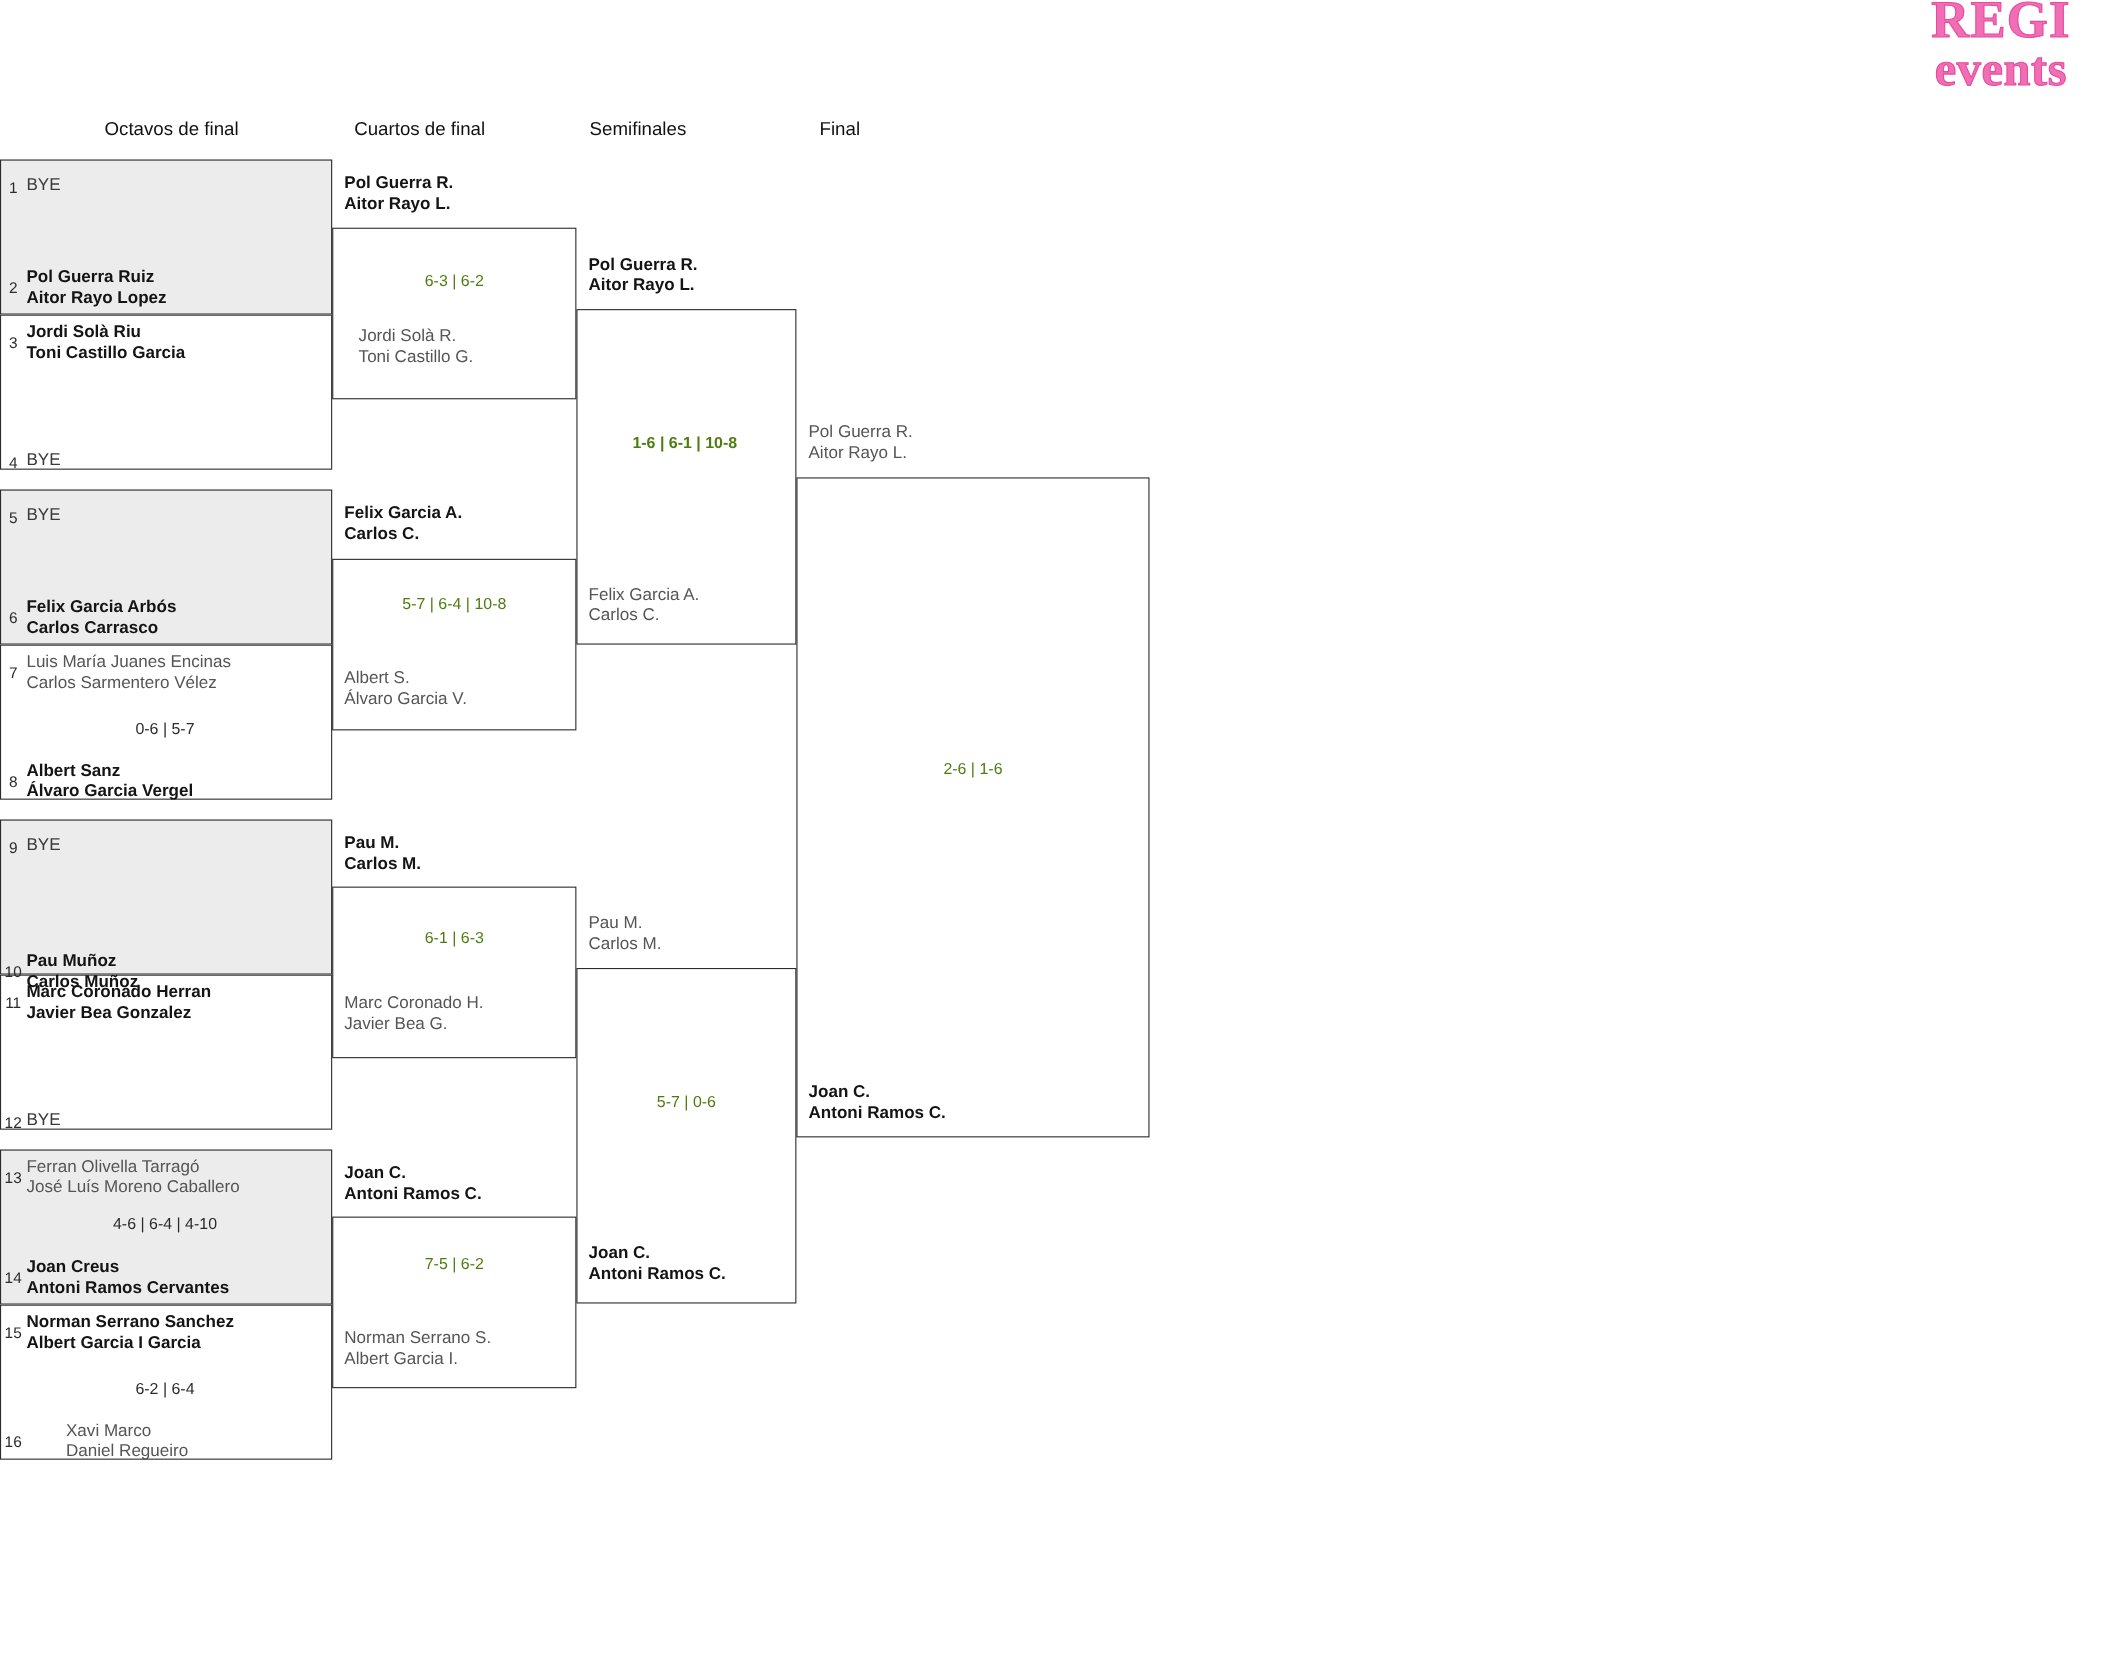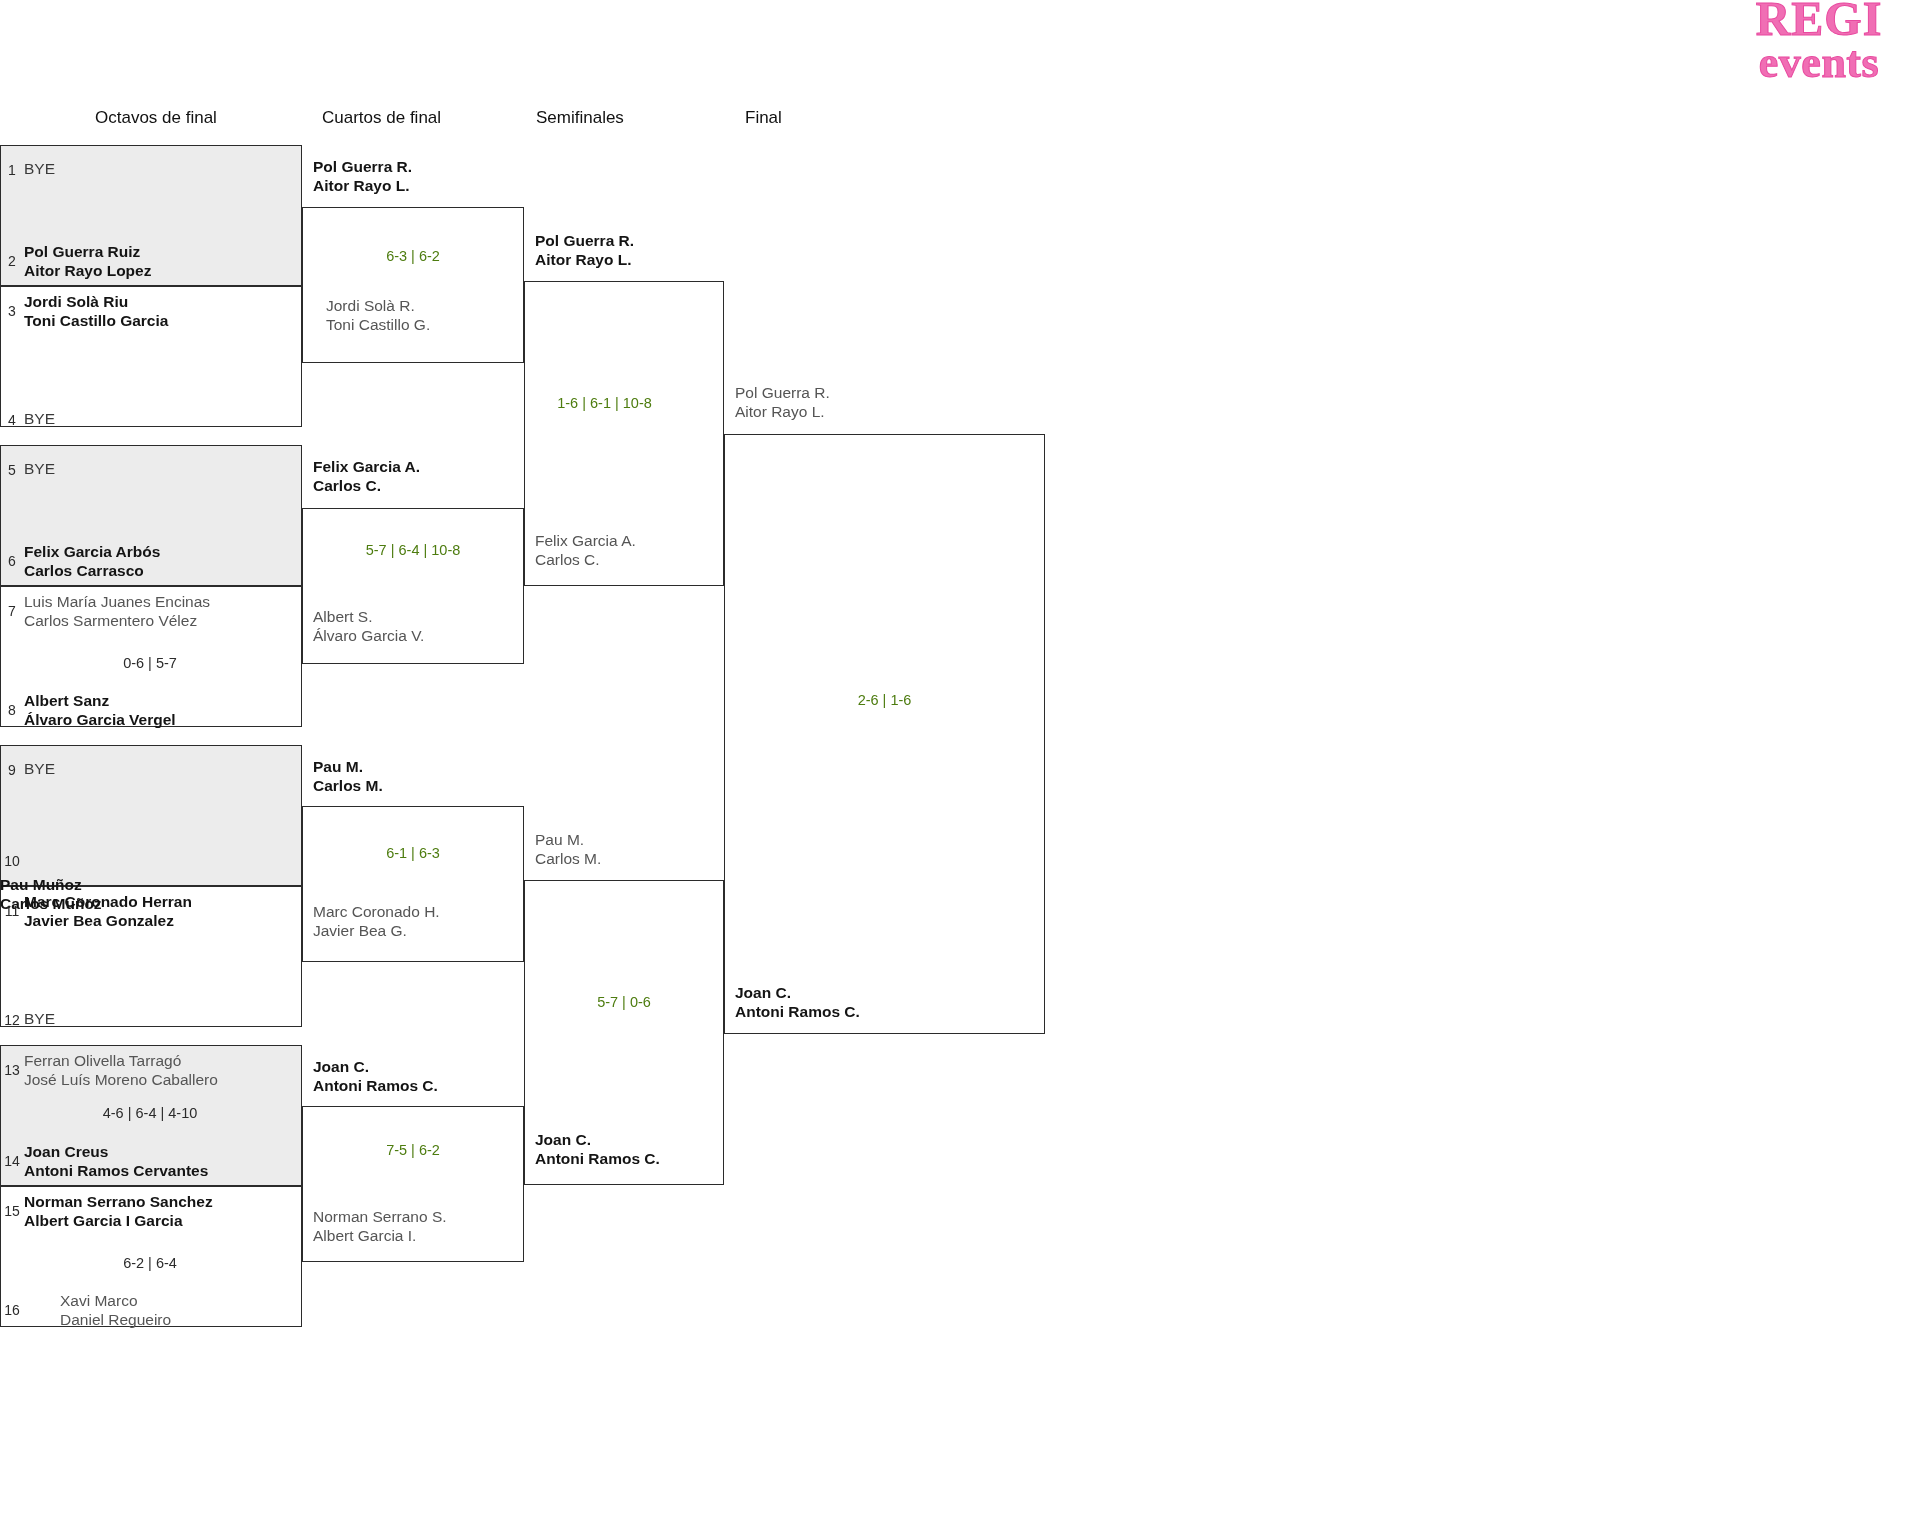--- a/index.html
+++ b/index.html
@@ -234,21 +234,21 @@
     <span class="pair-names">
       <span class="nm">Albert Sanz</span>
       <span class="nm">Álvaro Garcia Vergel</span>
     </span>
   </div>
 
   <div class="r1-entry" style="top:752px;">
     <span class="seed-num">9</span>
     <span class="bye-label">BYE</span>
   </div>
-  <div class="r1-entry winner" style="top:843px;flex-direction:column;">
+  <div class="r1-entry winner" style="top:865px;">
     <span class="seed-num">10</span>
     <span class="pair-names">
       <span class="nm">Pau Muñoz</span>
       <span class="nm">Carlos Muñoz</span>
     </span>
   </div>
 
   <div class="r1-entry winner" style="top:893px;">
     <span class="seed-num">11</span>
     <span class="pair-names">
@@ -341,21 +341,21 @@
 
   <div class="conn-box" style="left:524px; top:281px; width:200px; height:305px;"></div>
   <div class="team-block winner" style="left:535px; top:232px;">
     <span class="nm">Pol Guerra R.</span>
     <span class="nm">Aitor Rayo L.</span>
   </div>
   <div class="team-block loser" style="left:535px; top:532px;">
     <span class="nm">Felix Garcia A.</span>
     <span class="nm">Carlos C.</span>
   </div>
-  <div class="conn-score" style="left:503px; top:395px; width:203px;">1-6 | 6-1 | 10-8</div>
+  <div class="conn-score" style="left:521px; top:395px; width:203px;font-weight:bold;">1-6 | 6-1 | 10-8</div>
 
   <div class="conn-box" style="left:524px; top:880px; width:200px; height:305px;"></div>
   <div class="team-block loser" style="left:535px; top:831px;">
     <span class="nm">Pau M.</span>
     <span class="nm">Carlos M.</span>
   </div>
   <div class="team-block winner" style="left:535px; top:1131px;">
     <span class="nm">Joan C.</span>
     <span class="nm">Antoni Ramos C.</span>
   </div>

